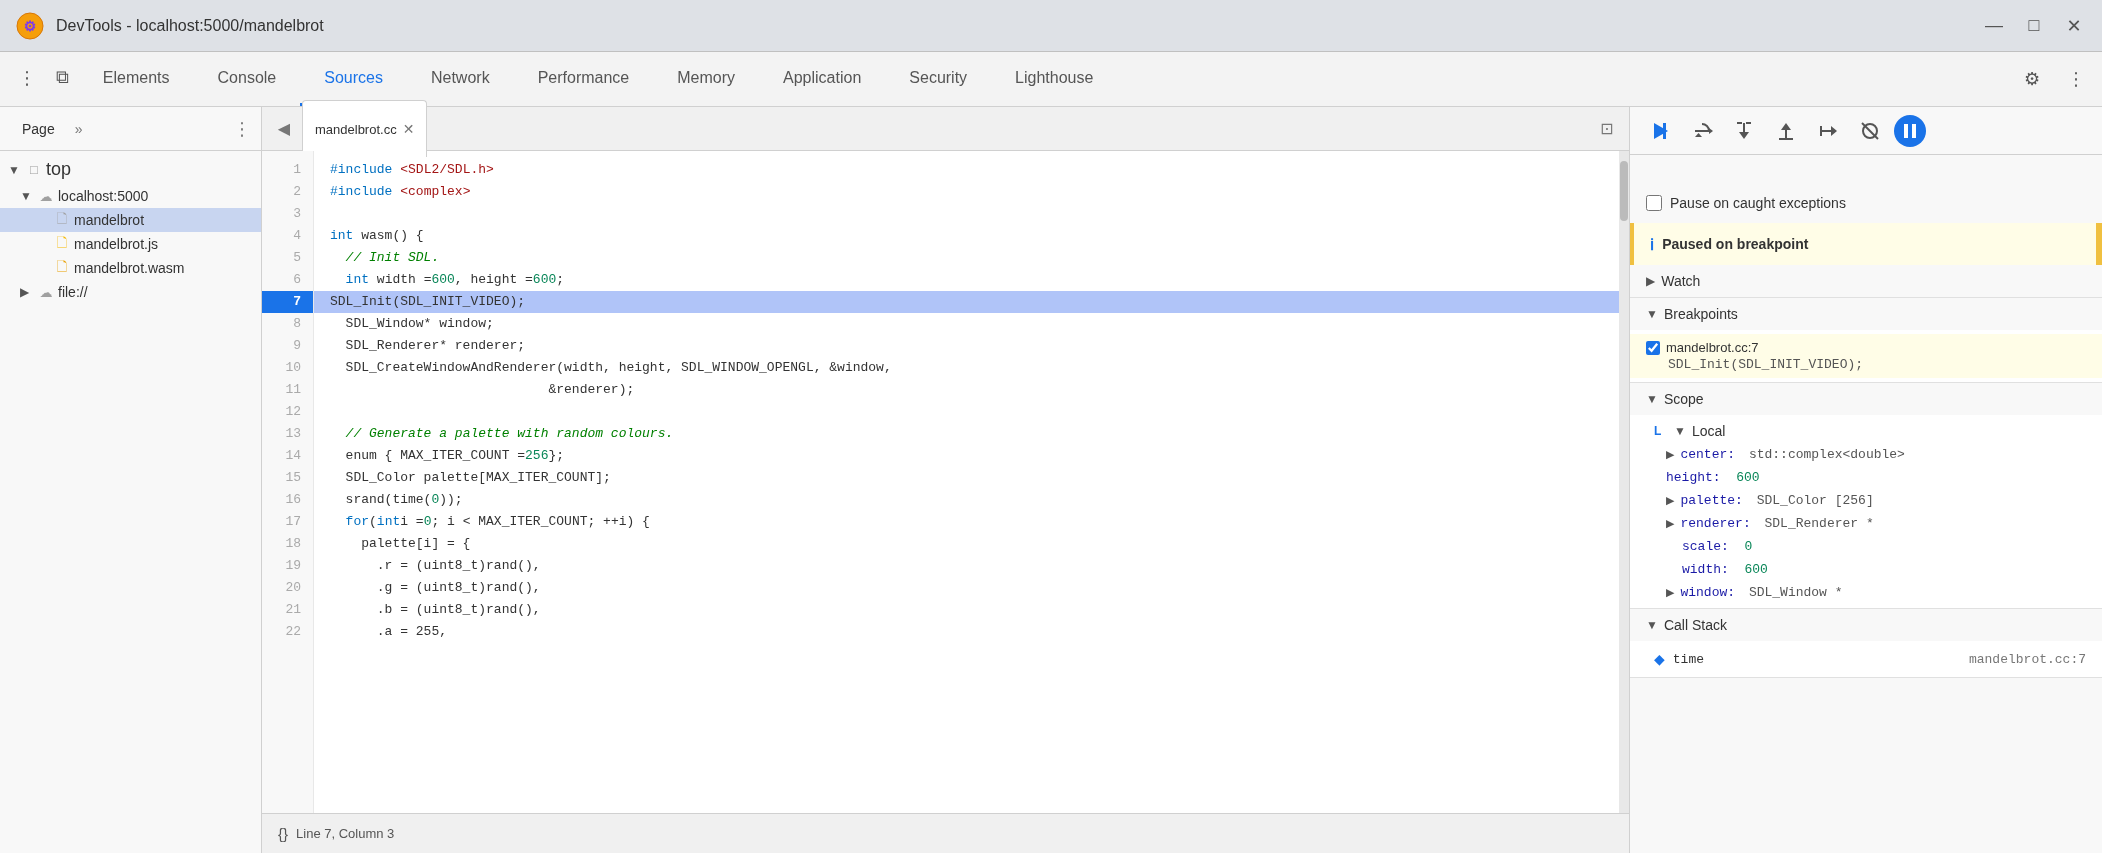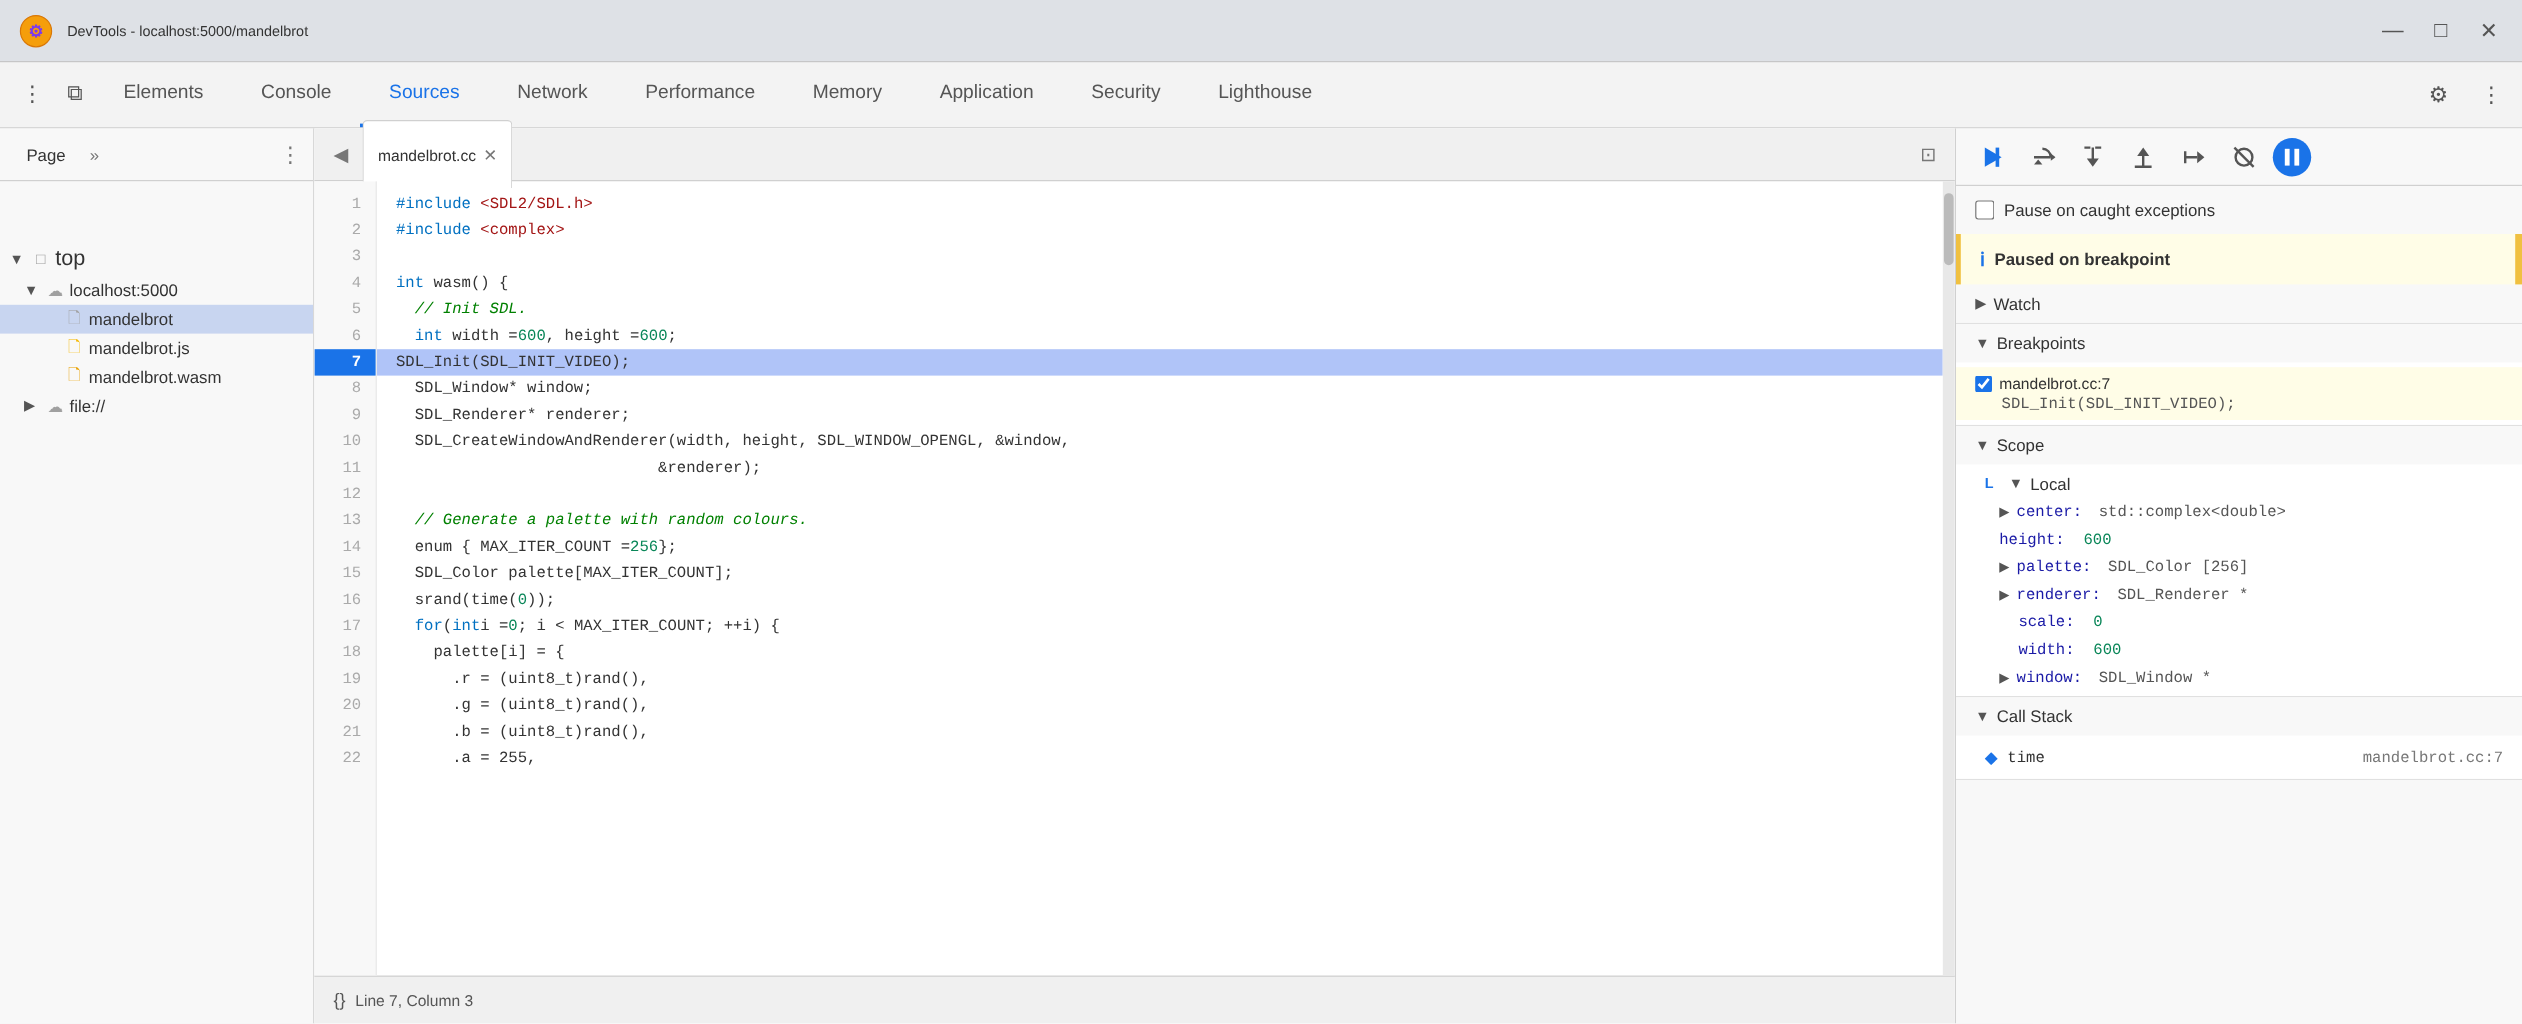--- a/index.html
+++ b/index.html
@@ -3,40 +3,40 @@
   <meta charset="utf-8">
   <style>
     * { box-sizing: border-box; margin: 0; padding: 0; }
     body { font-family: -apple-system, BlinkMacSystemFont, 'Segoe UI', sans-serif; font-size: 12px; background: #f0f0f0; color: #333; overflow: hidden; width: 2102px; height: 853px; }
 
     
     .title-bar {
       display: flex; align-items: center; height: 52px; background: #dee1e6; padding: 0 16px; gap: 12px; border-bottom: 1px solid #c0c0c0;
     }
     .title-bar-icon { width: 28px; height: 28px; }
-    .title-bar-title { font-size: 12px; color: #333; flex: 1; }
+    .title-bar-title { font-size: 16px; color: #333; flex: 1; }
     .title-bar-controls { display: flex; gap: 16px; margin-left: auto; }
     .title-bar-btn { width: 24px; height: 24px; cursor: pointer; display: flex; align-items: center; justify-content: center; font-size: 18px; color: #555; }
 
     
     .tab-bar {
       display: flex; align-items: center; height: 55px; background: #f3f3f3; border-bottom: 1px solid #d0d0d0; padding: 0 8px;
     }
     .tab-bar-item {
       padding: 0 24px; height: 100%; display: flex; align-items: center; font-size: 16px; cursor: pointer; color: #555; border-bottom: 3px solid transparent; white-space: nowrap;
     }
     .tab-bar-item.active { color: #1a73e8; border-bottom: 3px solid #1a73e8; }
     .toolbar-right { margin-left: auto; display: flex; align-items: center; gap: 8px; }
     .toolbar-icon-btn { width: 36px; height: 36px; display: flex; align-items: center; justify-content: center; cursor: pointer; border-radius: 4px; font-size: 18px; color: #555; }
 
     
     .main-layout { display: flex; height: calc(853px - 52px - 55px); }
 
     
-    .left-panel { width: 262px; background: #f8f8f8; border-right: 1px solid #d0d0d0; display: flex; flex-direction: column; overflow: hidden; gap: 46px; }
+    .left-panel { width: 262px; background: #f8f8f8; border-right: 1px solid #d0d0d0; display: flex; flex-direction: column; overflow: hidden; }
     .left-panel-header { display: flex; align-items: center; height: 44px; padding: 0 10px; border-bottom: 1px solid #d0d0d0; gap: 4px; }
     .panel-tab { padding: 4px 12px; font-size: 14px; cursor: pointer; color: #555; }
     .panel-tab.active { color: #333; font-weight: 500; }
     .panel-more-btn { margin-left: 4px; cursor: pointer; color: #777; font-size: 14px; }
     .panel-options-btn { margin-left: auto; cursor: pointer; color: #777; font-size: 18px; }
 
     
     .file-tree { padding: 4px 0; flex: 1; overflow-y: auto; }
     .tree-item { display: flex; align-items: center; padding: 4px 8px; cursor: pointer; font-size: 14px; gap: 4px; white-space: nowrap; }
     .tree-item.highlighted { background: #c8d5f0; }
@@ -76,21 +76,21 @@
     .c-include { color: #0070c1; }
     .c-inc-path { color: #a31515; }
 
     
     .status-bar { height: 40px; background: #f0f0f0; border-top: 1px solid #d0d0d0; display: flex; align-items: center; padding: 0 16px; font-size: 13px; color: #555; gap: 8px; }
     .status-bar-left { display: flex; align-items: center; gap: 8px; }
     .status-bar-center { flex: 1; text-align: center; color: #555; }
     .status-link { color: #1a73e8; text-decoration: underline; cursor: pointer; }
 
     
-    .right-panel { width: 472px; background: #f8f8f8; display: flex; flex-direction: column; overflow: hidden; }
+    .right-panel { width: 472px; background: #f8f8f8; display: flex; flex-direction: column; overflow: hidden; gap: 28px; }
     .debugger-toolbar { height: 48px; display: flex; align-items: center; padding: 0 12px; gap: 6px; border-bottom: 1px solid #d0d0d0; }
     .debug-btn { width: 36px; height: 36px; display: flex; align-items: center; justify-content: center; cursor: pointer; border-radius: 4px; color: #555; font-size: 20px; }
     .debug-btn.blue { color: #1a73e8; }
     .debug-btn.pause { background: #1a73e8; color: #fff; border-radius: 50%; width: 32px; height: 32px; }
 
     
     .right-panel-content { flex: 1; overflow-y: auto; padding: 0; }
     .pause-checkbox-row { display: flex; align-items: center; gap: 8px; padding: 12px 16px; font-size: 14px; }
     .pause-checkbox-row input[type=checkbox] { width: 16px; height: 16px; }
 

